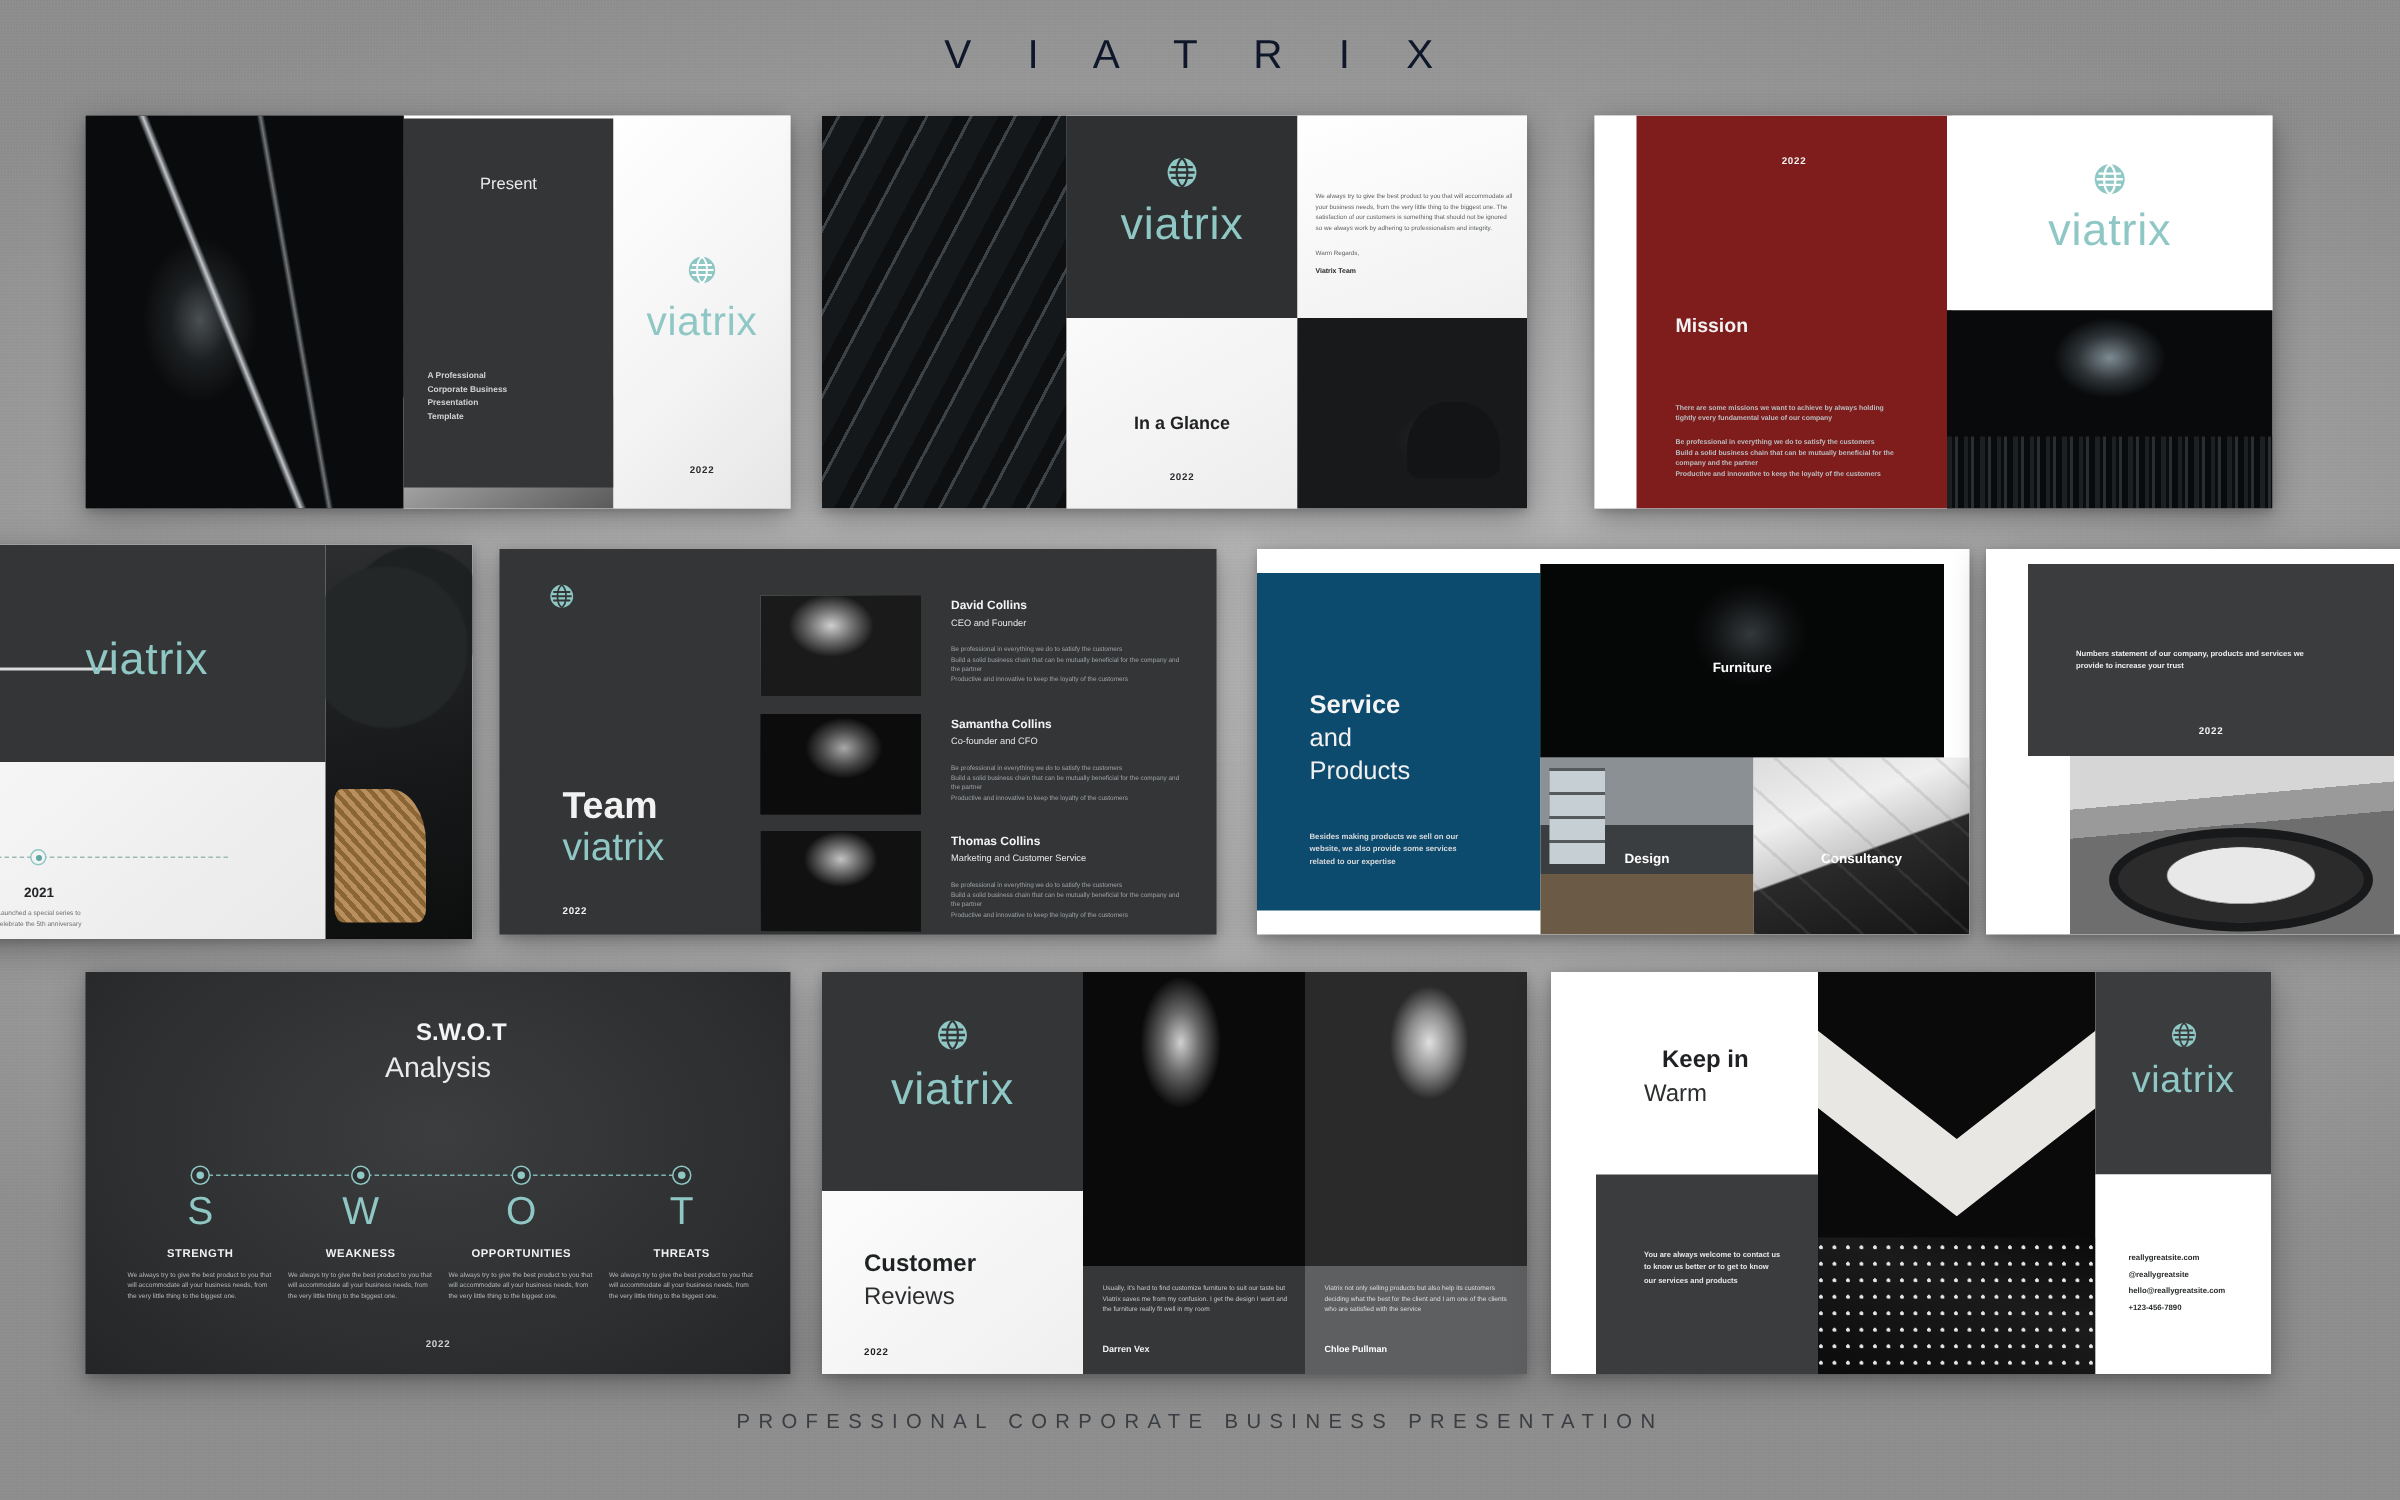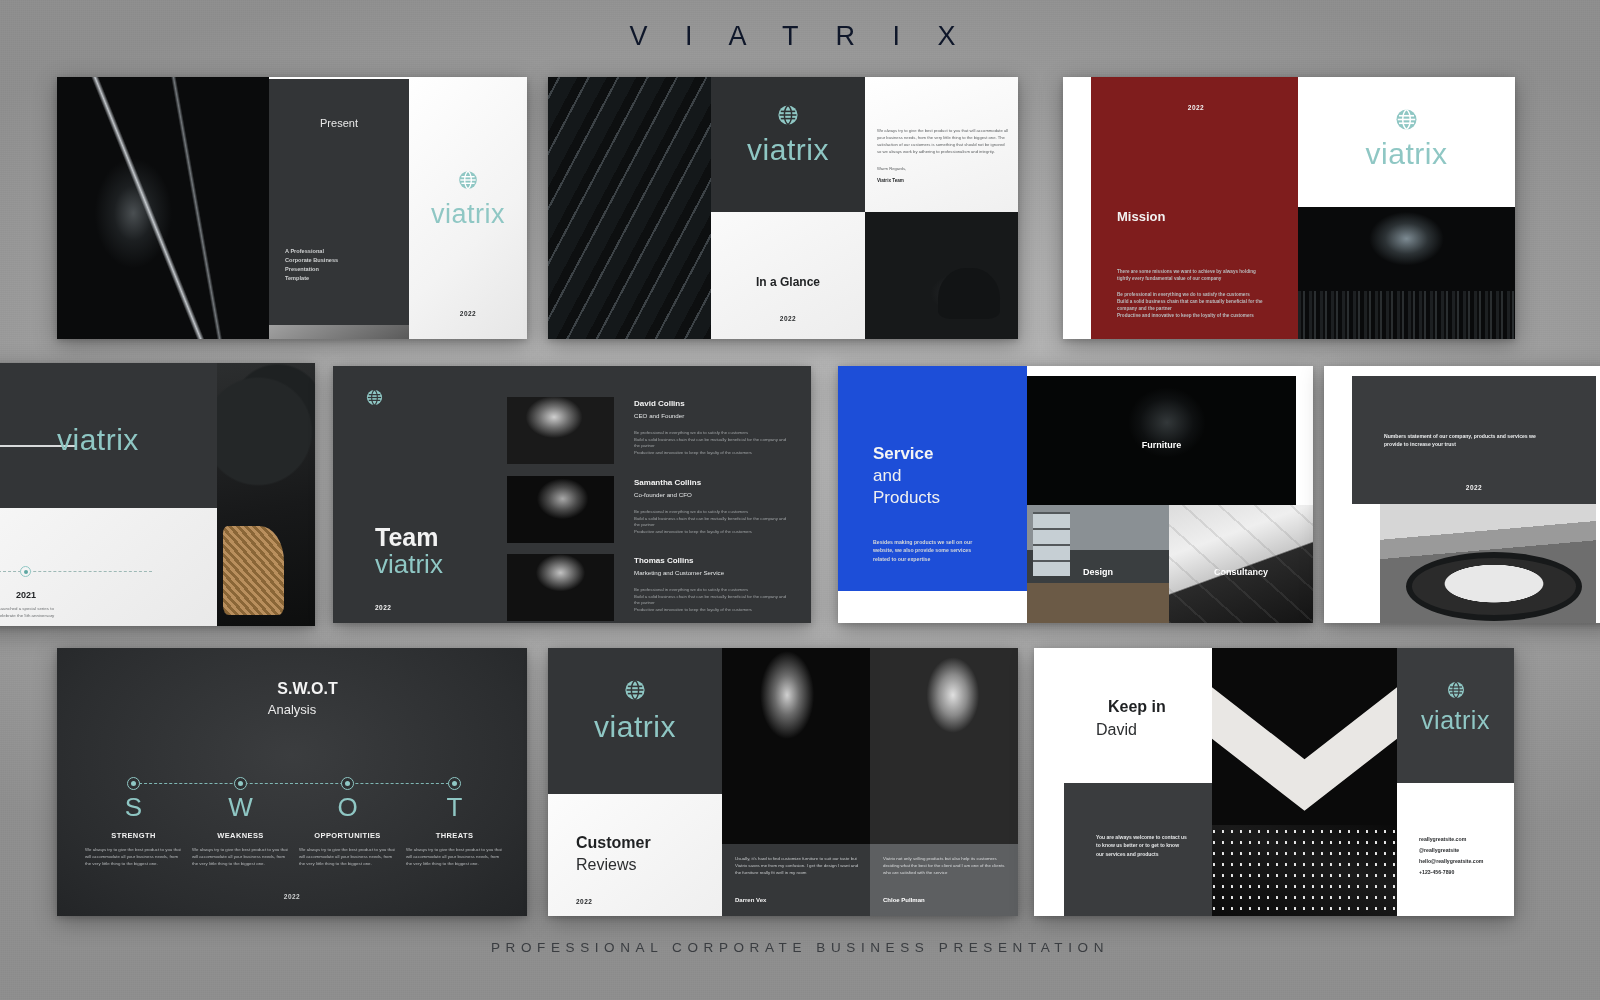--- a/index.html
+++ b/index.html
@@ -324,21 +324,21 @@
 
   <div class="ph ph-person3" style="left:174px;top:188px;width:107px;height:67px;"></div>
   <div style="position:absolute;left:301px;top:190px;font-size:8px;font-weight:700;color:#f4f4f4;">Thomas Collins</div>
   <div style="position:absolute;left:301px;top:203px;font-size:6.2px;color:#e4e6e7;">Marketing and Customer Service</div>
   <div class="lbl-body" style="position:absolute;left:301px;top:221px;width:158px;white-space:pre-line;font-size:4.3px;color:#9fa3a5;">Be professional in everything we do to satisfy the customers
 Build a solid business chain that can be mutually beneficial for the company and the partner
 Productive and innovative to keep the loyalty of the customers</div>
 </div>
 
 <div class="slide" style="left:838px; top:366px; width:475px; height:257px;">
-  <div class="panel" style="left:0; top:0; width:189px; height:225px; background:#1d4ed8;">
+  <div class="panel" style="left:0; top:16px; width:189px; height:225px; background:#0c4a6e;">
     <div style="position:absolute;left:35px;top:78px;font-size:17px;font-weight:700;color:#f4f4f4;">Service</div>
     <div style="position:absolute;left:35px;top:100px;font-size:17px;font-weight:400;color:#f0f0f0;">and</div>
     <div style="position:absolute;left:35px;top:122px;font-size:17px;font-weight:400;color:#f0f0f0;">Products</div>
     <div style="position:absolute;left:35px;top:172px;width:110px;font-size:5.2px;line-height:1.6;font-weight:700;color:#d6d8d9;">Besides making products we sell on our website, we also provide some services related to our expertise</div>
     <div class="yr t-white" style="position:absolute;left:35px;top:239px;">2022</div>
   </div>
   <div class="ph ph-dark-room" style="left:189px;top:10px;width:269px;height:129px;padding-left:44px;">
     <div style="position:absolute;left:0;top:64px;width:100%;text-align:center;font-size:9px;font-weight:700;color:#ffffff;">Furniture</div>
   </div>
   <div class="ph ph-interior" style="left:189px;top:139px;width:142px;height:118px;">
@@ -352,21 +352,21 @@
 <div class="slide" style="left:1324px; top:366px; width:290px; height:257px; background:#fff;">
   <div class="panel" style="left:28px; top:10px; width:244px; height:128px; background:#3a3c3e;">
     <div style="position:absolute;left:32px;top:56px;width:160px;font-size:5.1px;line-height:1.6;font-weight:700;color:#eceeef;">Numbers statement of our company, products and services we provide to increase your trust</div>
     <div class="yr t-white" style="position:absolute;left:0;top:108px;width:100%;text-align:center;">2022</div>
   </div>
   <div class="ph ph-tray" style="left:56px;top:138px;width:216px;height:119px;"></div>
 </div>
 
 <div class="slide" style="left:57px; top:648px; width:470px; height:268px; background:radial-gradient(ellipse at 50% 40%, #3b3d3f 0%, #2b2d2f 70%, #232527 100%);">
   <div style="position:absolute;left:0;top:32px;width:100%;text-align:center;font-size:16px;font-weight:700;color:#f4f4f4;padding-left:31px;">S.W.O.T</div>
-  <div style="position:absolute;left:0;top:54px;width:100%;text-align:center;font-size:13px;font-weight:400;color:#eaeaea;">Analysis</div>
+  <div style="position:absolute;left:0;top:54px;width:100%;text-align:center;font-size:19px;font-weight:400;color:#eaeaea;">Analysis</div>
 
   <div style="position:absolute;left:77px;top:135px;width:325px;height:0;border-top:1px dashed #7fb7b4;"></div>
 
   <div style="position:absolute;left:70px;top:129px;width:13px;height:13px;border-radius:50%;border:1.2px solid #8fc7c4;background:#2e3032;"></div>
   <div style="position:absolute;left:74px;top:133px;width:5px;height:5px;border-radius:50%;background:#8fc7c4;"></div>
   <div class="t-mint" style="position:absolute;left:28px;top:144px;width:97px;text-align:center;font-size:26px;font-weight:400;">S</div>
   <div style="position:absolute;left:28px;top:183px;width:97px;text-align:center;font-size:7.5px;font-weight:700;letter-spacing:.4px;color:#f2f2f2;">STRENGTH</div>
   <div style="position:absolute;left:28px;top:198px;width:97px;font-size:4.4px;line-height:1.62;color:#b6b9bb;">We always try to give the best product to you that will accommodate all your business needs, from the very little thing to the biggest one.</div>
 
   <div style="position:absolute;left:177px;top:129px;width:13px;height:13px;border-radius:50%;border:1.2px solid #8fc7c4;background:#2e3032;"></div>
@@ -423,21 +423,21 @@
   <div class="ph ph-man-sun" style="left:322px;top:0;width:148px;height:196px;"></div>
   <div class="panel" style="left:322px; top:196px; width:148px; height:72px; background:#5d5f61;">
     <div style="position:absolute;left:13px;top:11px;width:124px;font-size:4.4px;line-height:1.6;color:#dadcde;">Viatrix not only selling products but also help its customers deciding what the best for the client and I am one of the clients who are satisfied with the service</div>
     <div style="position:absolute;left:13px;top:53px;font-size:6px;font-weight:700;color:#ffffff;">Chloe Pullman</div>
   </div>
 </div>
 
 <div class="slide" style="left:1034px; top:648px; width:480px; height:268px; background:#fff;">
   <div class="panel" style="left:30px; top:0; width:148px; height:135px; background:#fff;">
     <div style="position:absolute;left:32px;top:50px;font-size:16px;font-weight:700;color:#1f2123;margin-left:12px;">Keep in</div>
-    <div style="position:absolute;left:32px;top:73px;font-size:16px;font-weight:400;color:#2c2e30;">David</div>
+    <div style="position:absolute;left:32px;top:73px;font-size:16px;font-weight:400;color:#2c2e30;">Warm</div>
   </div>
   <div class="panel" style="left:30px; top:135px; width:148px; height:133px; background:#3a3c3e;">
     <div style="position:absolute;left:32px;top:50px;width:92px;font-size:5px;line-height:1.68;font-weight:700;color:#e4e6e7;">You are always welcome to contact us to know us better or to get to know our services and products</div>
   </div>
 
   <div class="ph ph-chevron" style="left:178px;top:0;width:185px;height:268px;"></div>
 
   <div class="panel" style="left:363px; top:0; width:117px; height:135px; background:#3a3c3e;">
     <div style="position:absolute;left:0;top:32px;width:100%;display:flex;justify-content:center;">
       <svg class="logomark" width="20" height="20" viewBox="0 0 40 40">

